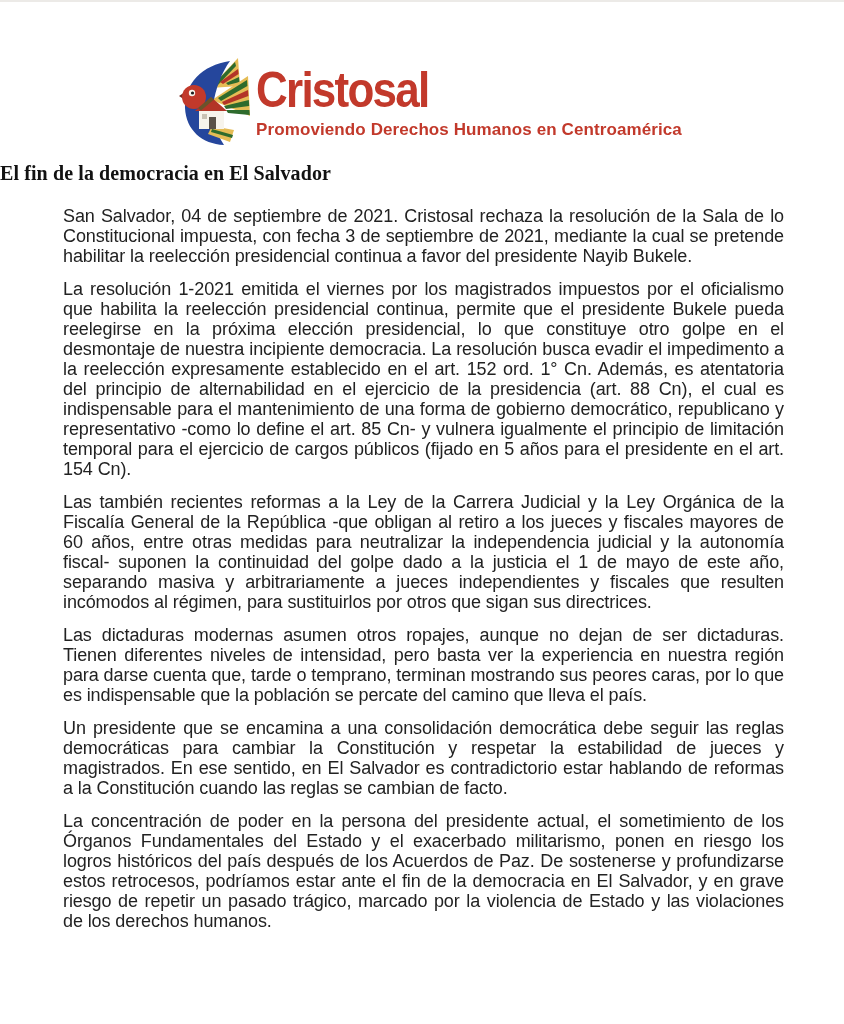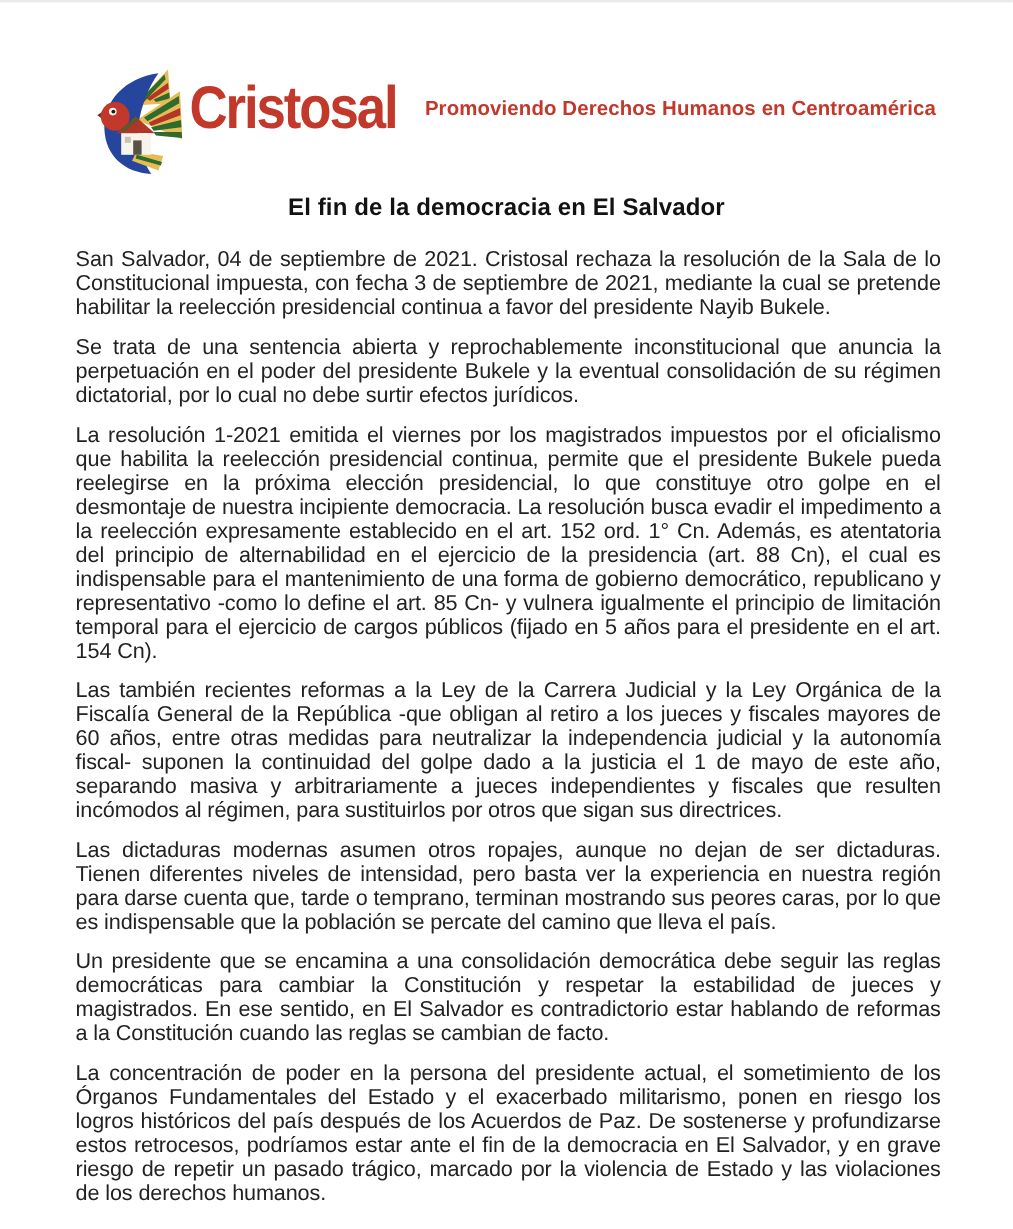--- a/index.html
+++ b/index.html
@@ -32,21 +32,22 @@
     gap: 6px;
     transform: translateX(8px);
   }
   .bird-icon {
     width: 72px;
     height: 90px;
     flex: 0 0 auto;
   }
   .logo-text-block {
     display: flex;
-    align-items: center;
+    flex-direction: column;
+    align-items: flex-start;
     padding-top: 6px;
   }
   .logo-wordmark {
     color: #c2392b;
     font-weight: bold;
     font-size: 50px;
     line-height: 56px;
     letter-spacing: -2px;
     transform: scaleX(0.88);
     transform-origin: left center;
@@ -56,25 +57,25 @@
     color: #c2392b;
     font-weight: bold;
     font-size: 17px;
     letter-spacing: 0.1px;
     margin-top: 2px;
     white-space: nowrap;
   }
   
   .article-title {
     margin: 16px 0 0 0;
-    text-align: center;
     font-size: 20px;
     font-weight: bold;
     color: #121212;
     letter-spacing: 0.1px;
+    font-family: Liberation Serif, serif;
   }
   
   .article-body {
     padding: 21px 60px 0 63px;
   }
   .article-body p {
     margin: 0 0 13px 0;
     font-size: 18px;
     line-height: 20px;
     color: #222222;
@@ -135,21 +136,20 @@
         <div class="logo-wordmark">Cristosal</div>
         <div class="logo-tagline">Promoviendo Derechos Humanos en Centroamérica</div>
       </div>
     </div>
   </header>
 
   <h1 class="article-title">El fin de la democracia en El Salvador</h1>
 
   <main class="article-body">
     <p>San Salvador, 04 de septiembre de 2021. Cristosal rechaza la resolución de la Sala de lo Constitucional impuesta, con fecha 3 de septiembre de 2021, mediante la cual se pretende habilitar la reelección presidencial continua a favor del presidente Nayib Bukele.</p>
-    <p>Se trata de una sentencia abierta y reprochablemente inconstitucional que anuncia la perpetuación en el poder del presidente Bukele y la eventual consolidación de su régimen dictatorial, por lo cual no debe surtir efectos jurídicos.</p>
     <p>La resolución 1-2021 emitida el viernes por los magistrados impuestos por el oficialismo que habilita la reelección presidencial continua, permite que el presidente Bukele pueda reelegirse en la próxima elección presidencial, lo que constituye otro golpe en el desmontaje de nuestra incipiente democracia. La resolución busca evadir el impedimento a la reelección expresamente establecido en el art. 152 ord. 1° Cn. Además, es atentatoria del principio de alternabilidad en el ejercicio de la presidencia (art. 88 Cn), el cual es indispensable para el mantenimiento de una forma de gobierno democrático, republicano y representativo -como lo define el art. 85 Cn- y vulnera igualmente el principio de limitación temporal para el ejercicio de cargos públicos (fijado en 5 años para el presidente en el art. 154 Cn).</p>
     <p>Las también recientes reformas a la Ley de la Carrera Judicial y la Ley Orgánica de la Fiscalía General de la República -que obligan al retiro a los jueces y fiscales mayores de 60 años, entre otras medidas para neutralizar la independencia judicial y la autonomía fiscal- suponen la continuidad del golpe dado a la justicia el 1 de mayo de este año, separando masiva y arbitrariamente a jueces independientes y fiscales que resulten incómodos al régimen, para sustituirlos por otros que sigan sus directrices.</p>
     <p>Las dictaduras modernas asumen otros ropajes, aunque no dejan de ser dictaduras. Tienen diferentes niveles de intensidad, pero basta ver la experiencia en nuestra región para darse cuenta que, tarde o temprano, terminan mostrando sus peores caras, por lo que es indispensable que la población se percate del camino que lleva el país.</p>
     <p>Un presidente que se encamina a una consolidación democrática debe seguir las reglas democráticas para cambiar la Constitución y respetar la estabilidad de jueces y magistrados. En ese sentido, en El Salvador es contradictorio estar hablando de reformas a la Constitución cuando las reglas se cambian de facto.</p>
     <p>La concentración de poder en la persona del presidente actual, el sometimiento de los Órganos Fundamentales del Estado y el exacerbado militarismo, ponen en riesgo los logros históricos del país después de los Acuerdos de Paz. De sostenerse y profundizarse estos retrocesos, podríamos estar ante el fin de la democracia en El Salvador, y en grave riesgo de repetir un pasado trágico, marcado por la violencia de Estado y las violaciones de los derechos humanos.</p>
   </main>
 
 </div>
 
 </body></html>

